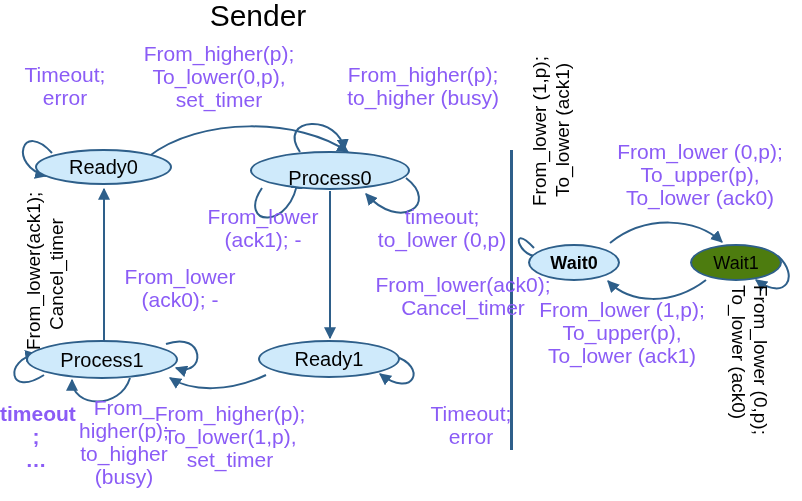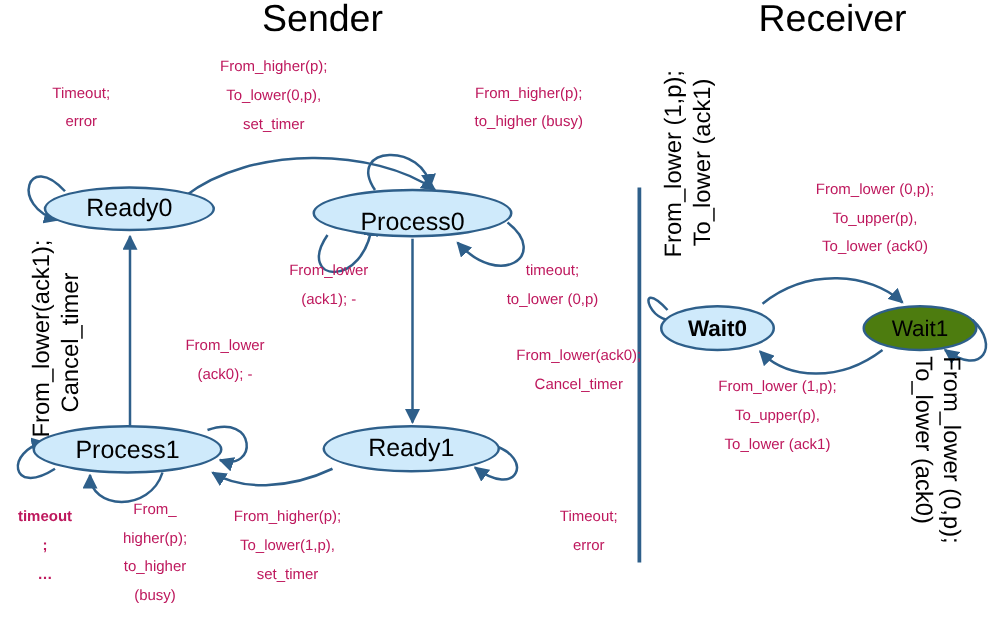--- a/index.html
+++ b/index.html
@@ -25,22 +25,22 @@
     box-sizing:border-box;
     z-index:3;
   }
   .state span{
     font-size:20px;line-height:20px;color:#000;white-space:nowrap;
   }
   .state.small span{font-size:18px;}
 
   .lbl{
     position:absolute;
-    font-size:12px;line-height:23px;
-    color:#be185d;
+    font-size:21px;line-height:23px;
+    color:#8b5cf6;
     white-space:pre;
     z-index:4;
   }
   .lbl.c{text-align:center;}
 
   .rot{
     position:absolute;
     font-size:19px;line-height:23px;
     white-space:pre;
     transform-origin:0 0;
@@ -101,21 +101,20 @@
 
       <path d="M 706 280 C 672 306 630 304 608 281"></path>
 
       <path d="M 778 256 C 800 276 786 302 756 280"></path>
     </g>
   </svg>
 
   <div class="divider" style="left: 510px; top: 150px; width: 3px; height: 300px; background: rgb(46, 95, 138);"></div>
 
   <div class="title" style="left:128px;top:0px;width:260px;">Sender</div>
-  <div class="title" style="left:566px;top:0px;width:200px;">Receiver</div>
 
   <div class="state" style="left: 35px; top: 149px; width: 137px; height: 36px; background: rgb(207, 234, 251); border-color: rgb(46, 95, 138);">
     <span>Ready0</span>
   </div>
 
   <div class="state" style="left: 250px; top: 151px; width: 160px; height: 39px; background: rgb(207, 234, 251); border-color: rgb(46, 95, 138); align-items: flex-end;">
     <span>Process0</span>
   </div>
 
   <div class="state" style="left: 26px; top: 340px; width: 152px; height: 39px; background: rgb(207, 234, 251); border-color: rgb(46, 95, 138);">

